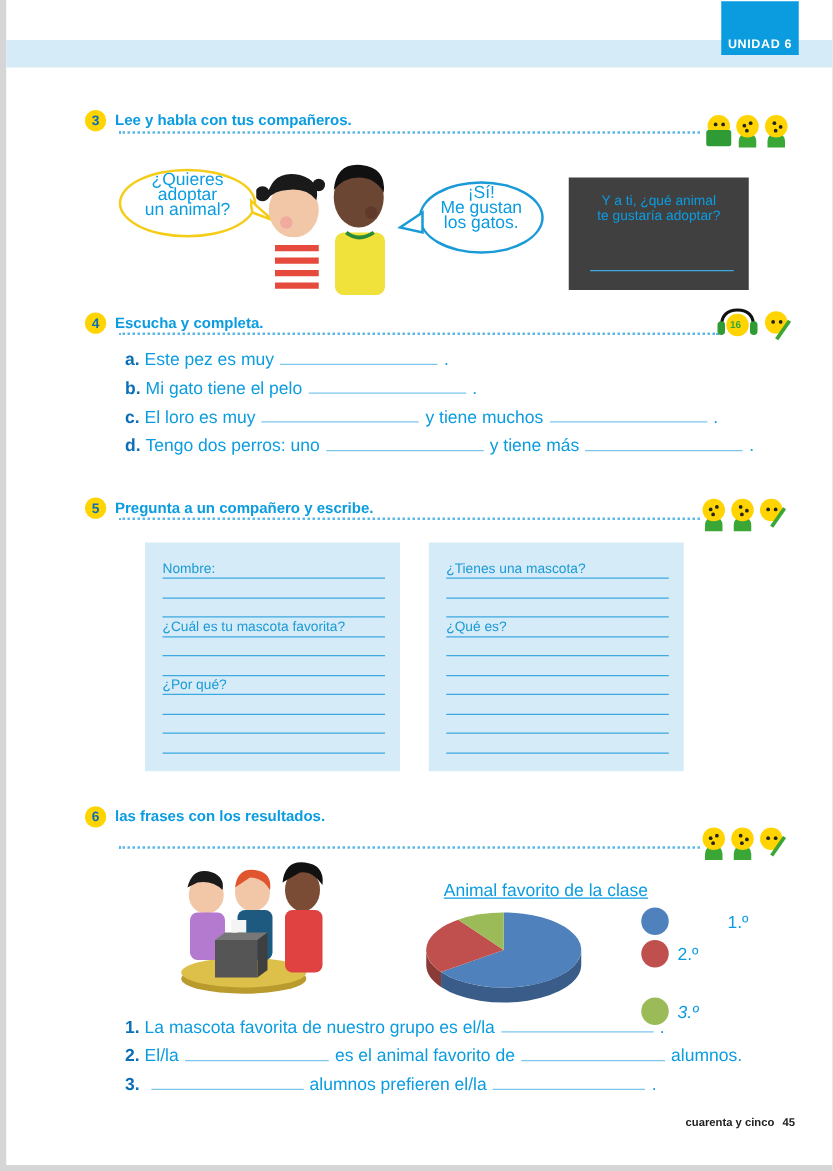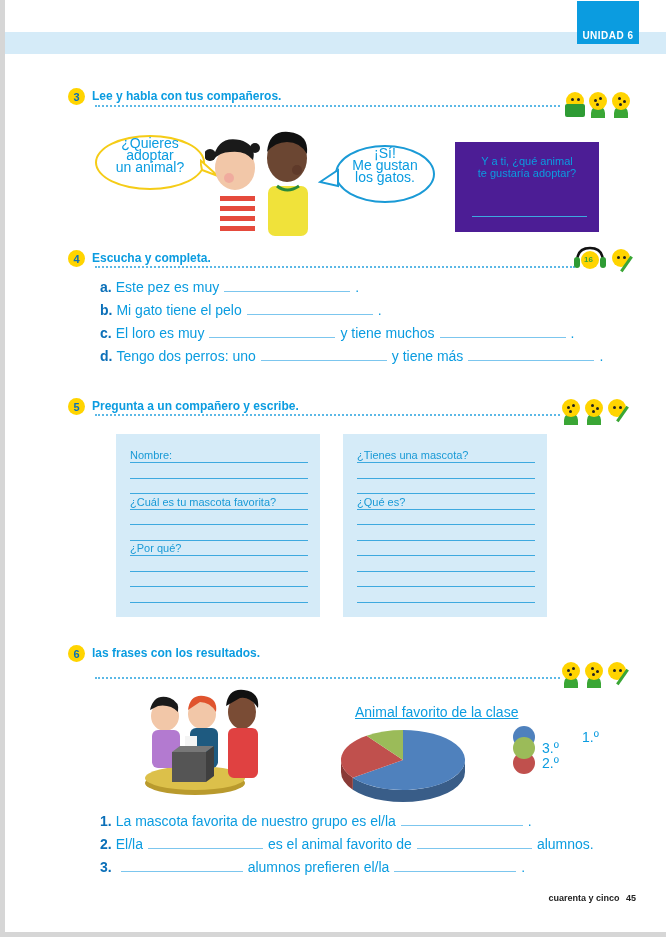--- a/index.html
+++ b/index.html
@@ -19,21 +19,21 @@
   .face .head { position: absolute; left: 1px; top: 0; width: 18px; height: 18px; border-radius: 50%; background: #ffd400; }
   .face .body { position: absolute; left: 3px; top: 14px; width: 14px; height: 12px; border-radius: 7px 7px 0 0; background: #3aa635; }
   .face .eye { position: absolute; width: 3px; height: 3px; border-radius: 50%; background: #222; }
   .face .book { position: absolute; left: 0; top: 12px; width: 20px; height: 13px; background: #2e9b34; border-radius: 2px; }
   .face .pencil { position: absolute; left: 14px; top: 6px; width: 3px; height: 18px; background: #3aa635; transform: rotate(35deg); }
 
   .bubble { position: absolute; background: #fff; border-radius: 50%; display: flex; align-items: flex-start; justify-content: center; text-align: center; color: #0b9ce0; font-size: 14px; line-height: 12px; }
   .bubble-yellow { border: 2px solid #f5cc17; }
   .bubble-blue { border: 2px solid #1a9ad6; }
 
-  .ask-box { position: absolute; left: 450px; top: 142px; width: 144px; height: 90px; background: #4c1d95; text-align: center; color: #0b9ce0; font-size: 11px; line-height: 12px; padding-top: 13px; }
+  .ask-box { position: absolute; left: 450px; top: 142px; width: 144px; height: 90px; background: #404040; text-align: center; color: #0b9ce0; font-size: 11px; line-height: 12px; padding-top: 13px; }
   .ask-box .ans-line { position: absolute; left: 17px; right: 12px; bottom: 15px; border-bottom: 1px solid #3da9df; }
 
   .exercise-line { position: absolute; left: 95px; font-size: 14px; color: #0b9ce0; white-space: nowrap; display: flex; align-items: baseline; }
   .exercise-line b { color: #0b6fb8; margin-right: 4px; }
   .blank { display: inline-block; border-bottom: 1px solid #7cc6ee; height: 12px; margin: 0 5px; }
 
   .form-box { position: absolute; top: 434px; width: 204px; height: 183px; background: #d5ebf8; }
   .form-line { position: absolute; left: 14px; right: 12px; border-bottom: 1px solid #3da9df; }
   .form-label { position: absolute; left: 14px; color: #1a9ad6; font-size: 11px; }
 
@@ -300,21 +300,21 @@
     </svg>
 
   <div class="legend-item" style="top:726px;gap:40px;">
     <div class="legend-dot" style="background:#4f81bd;"></div>
     <span class="legend-label">1.º</span>
   </div>
   <div class="legend-item" style="top:752px;">
     <div class="legend-dot" style="background:#c0504d;"></div>
     <span class="legend-label">2.º</span>
   </div>
-  <div class="legend-item" style="top:737px;">
+  <div class="legend-item" style="top:798px;font-style:italic;">
     <div class="legend-dot" style="background:#9bbb59;"></div>
     <span class="legend-label">3.º</span>
   </div>
 
   <div class="result-line" style="top:813px;">
     <b>1.</b>
     <span>La mascota favorita de nuestro grupo es el/la</span>
     <span class="blank" style="width:122px"></span>
     <span>.</span>
   </div>

